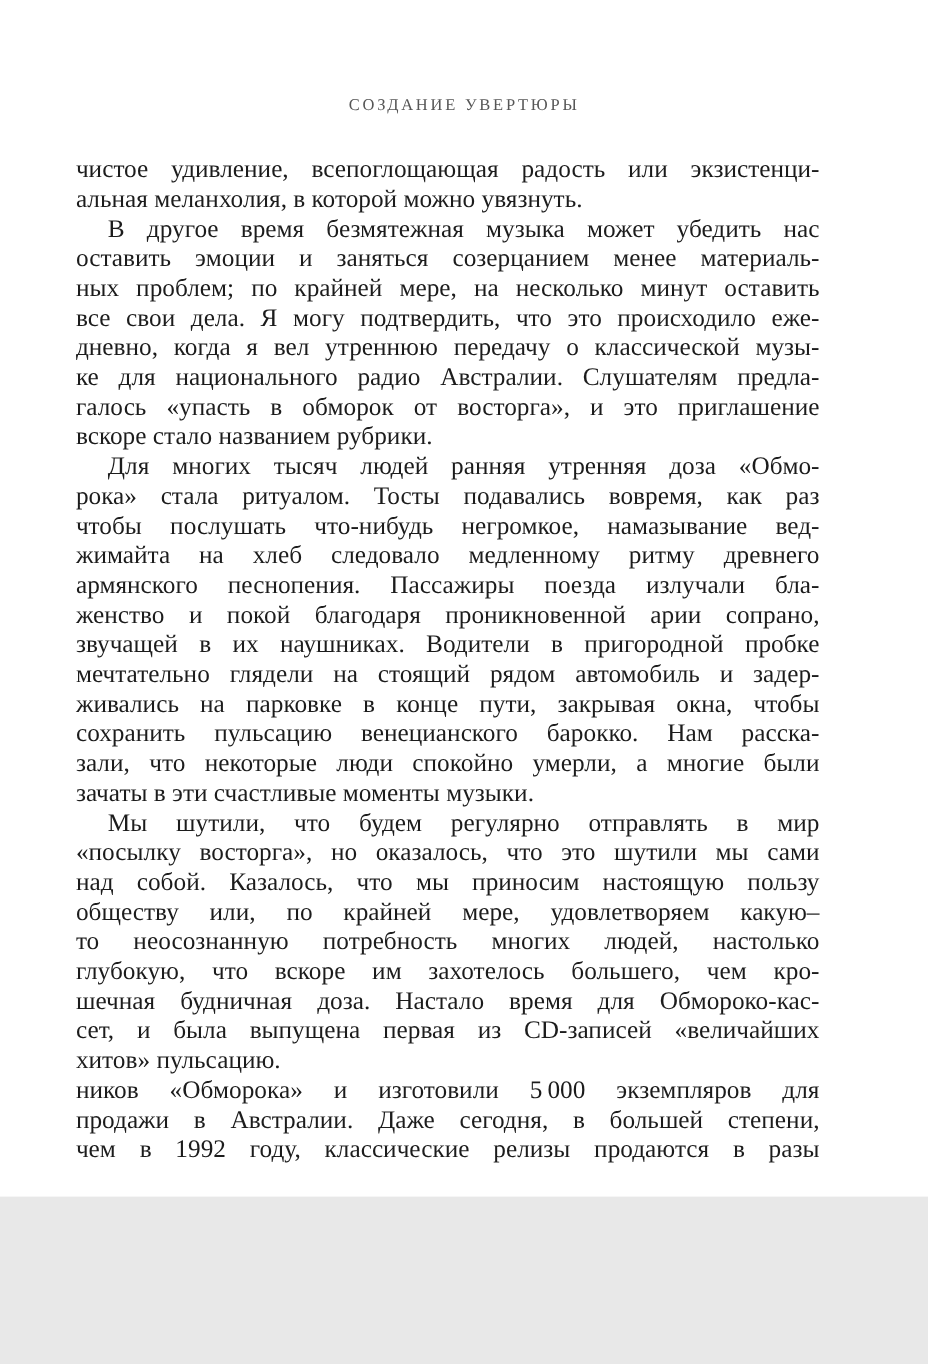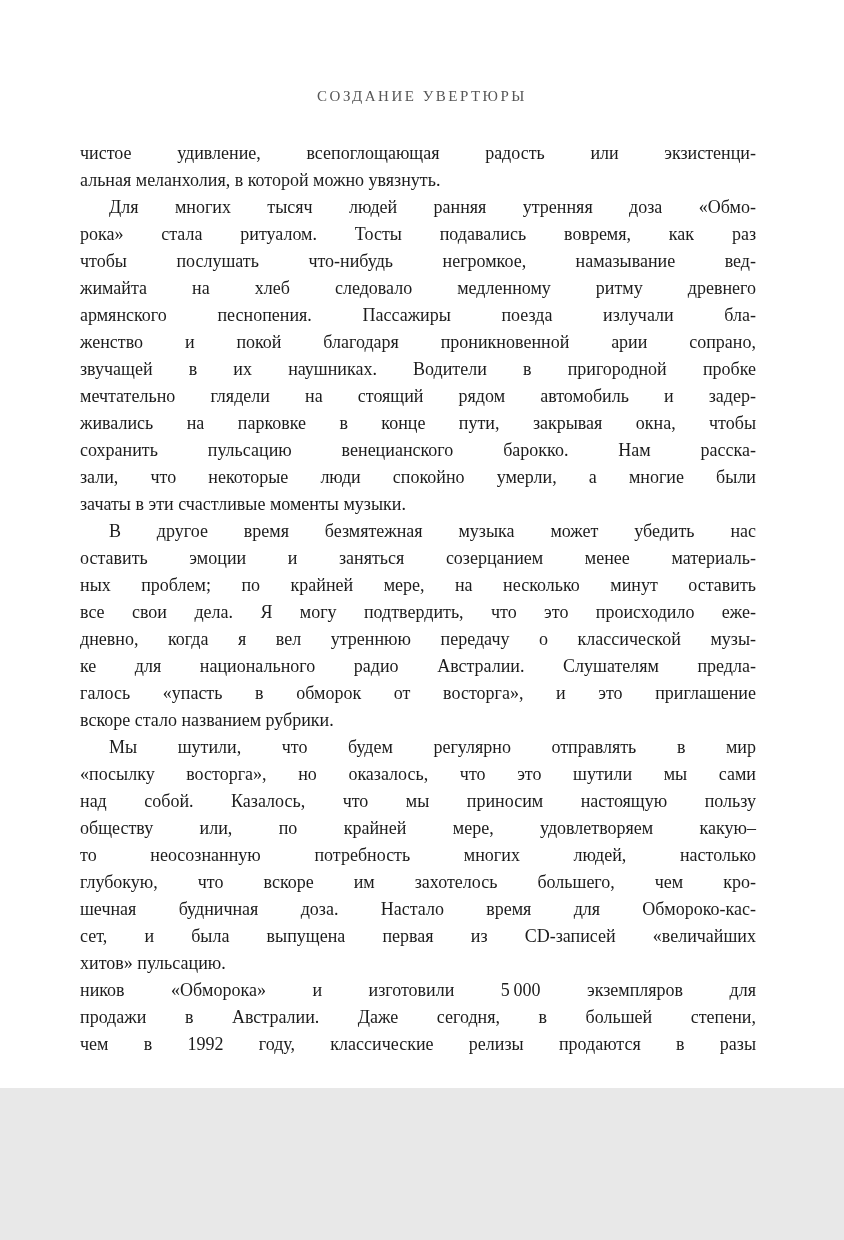--- a/index.html
+++ b/index.html
@@ -24,23 +24,23 @@
     width: 100%;
     text-align: center;
     font-size: 15px;
     letter-spacing: 2.5px;
     color: #565656;
     font-weight: normal;
   }
   .text-block {
     position: absolute;
     top: 140px;
-    left: 80px;
+    left: 69px;
     width: 676px;
-    font-size: 18px;
+    font-size: 23px;
     line-height: 27px;
   }
   .para { margin: 0; padding: 0; }
   .line {
     text-align: justify;
     text-align-last: justify;
     white-space: normal;
   }
   .line.last { text-align-last: left; }
   .line.first { text-indent: 29px; }
@@ -59,42 +59,42 @@
 
 <div class="page">
   <div class="running-head">СОЗДАНИЕ УВЕРТЮРЫ</div>
 
   <div class="text-block">
       <div class="para">
         <div class="line">чистое удивление, всепоглощающая радость или экзистенци-</div>
         <div class="line last">альная меланхолия, в которой можно увязнуть.</div>
       </div>
       <div class="para">
+        <div class="line first">В другое время безмятежная музыка может убедить нас</div>
+        <div class="line">оставить эмоции и заняться созерцанием менее материаль-</div>
+        <div class="line">ных проблем; по крайней мере, на несколько минут оставить</div>
+        <div class="line">все свои дела. Я могу подтвердить, что это происходило еже-</div>
+        <div class="line">дневно, когда я вел утреннюю передачу о классической музы-</div>
+        <div class="line">ке для национального радио Австралии. Слушателям предла-</div>
+        <div class="line">галось «упасть в обморок от восторга», и это приглашение</div>
+        <div class="line last">вскоре стало названием рубрики.</div>
+      </div>
+      <div class="para">
         <div class="line first">Для многих тысяч людей ранняя утренняя доза «Обмо-</div>
         <div class="line">рока» стала ритуалом. Тосты подавались вовремя, как раз</div>
         <div class="line">чтобы послушать что-нибудь негромкое, намазывание вед-</div>
         <div class="line">жимайта на хлеб следовало медленному ритму древнего</div>
         <div class="line">армянского песнопения. Пассажиры поезда излучали бла-</div>
         <div class="line">женство и покой благодаря проникновенной арии сопрано,</div>
         <div class="line">звучащей в их наушниках. Водители в пригородной пробке</div>
         <div class="line">мечтательно глядели на стоящий рядом автомобиль и задер-</div>
         <div class="line">живались на парковке в конце пути, закрывая окна, чтобы</div>
         <div class="line">сохранить пульсацию венецианского барокко. Нам расска-</div>
         <div class="line">зали, что некоторые люди спокойно умерли, а многие были</div>
         <div class="line last">зачаты в эти счастливые моменты музыки.</div>
-      </div>
-      <div class="para">
-        <div class="line first">В другое время безмятежная музыка может убедить нас</div>
-        <div class="line">оставить эмоции и заняться созерцанием менее материаль-</div>
-        <div class="line">ных проблем; по крайней мере, на несколько минут оставить</div>
-        <div class="line">все свои дела. Я могу подтвердить, что это происходило еже-</div>
-        <div class="line">дневно, когда я вел утреннюю передачу о классической музы-</div>
-        <div class="line">ке для национального радио Австралии. Слушателям предла-</div>
-        <div class="line">галось «упасть в обморок от восторга», и это приглашение</div>
-        <div class="line last">вскоре стало названием рубрики.</div>
       </div>
       <div class="para">
         <div class="line first">Мы шутили, что будем регулярно отправлять в мир</div>
         <div class="line">«посылку восторга», но оказалось, что это шутили мы сами</div>
         <div class="line">над собой. Казалось, что мы приносим настоящую пользу</div>
         <div class="line">обществу или, по крайней мере, удовлетворяем какую–</div>
         <div class="line">то неосознанную потребность многих людей, настолько</div>
         <div class="line">глубокую, что вскоре им захотелось большего, чем кро-</div>
         <div class="line">шечная будничная доза. Настало время для Обмороко-кас-</div>
         <div class="line">сет, и была выпущена первая из CD-записей «величайших</div>

